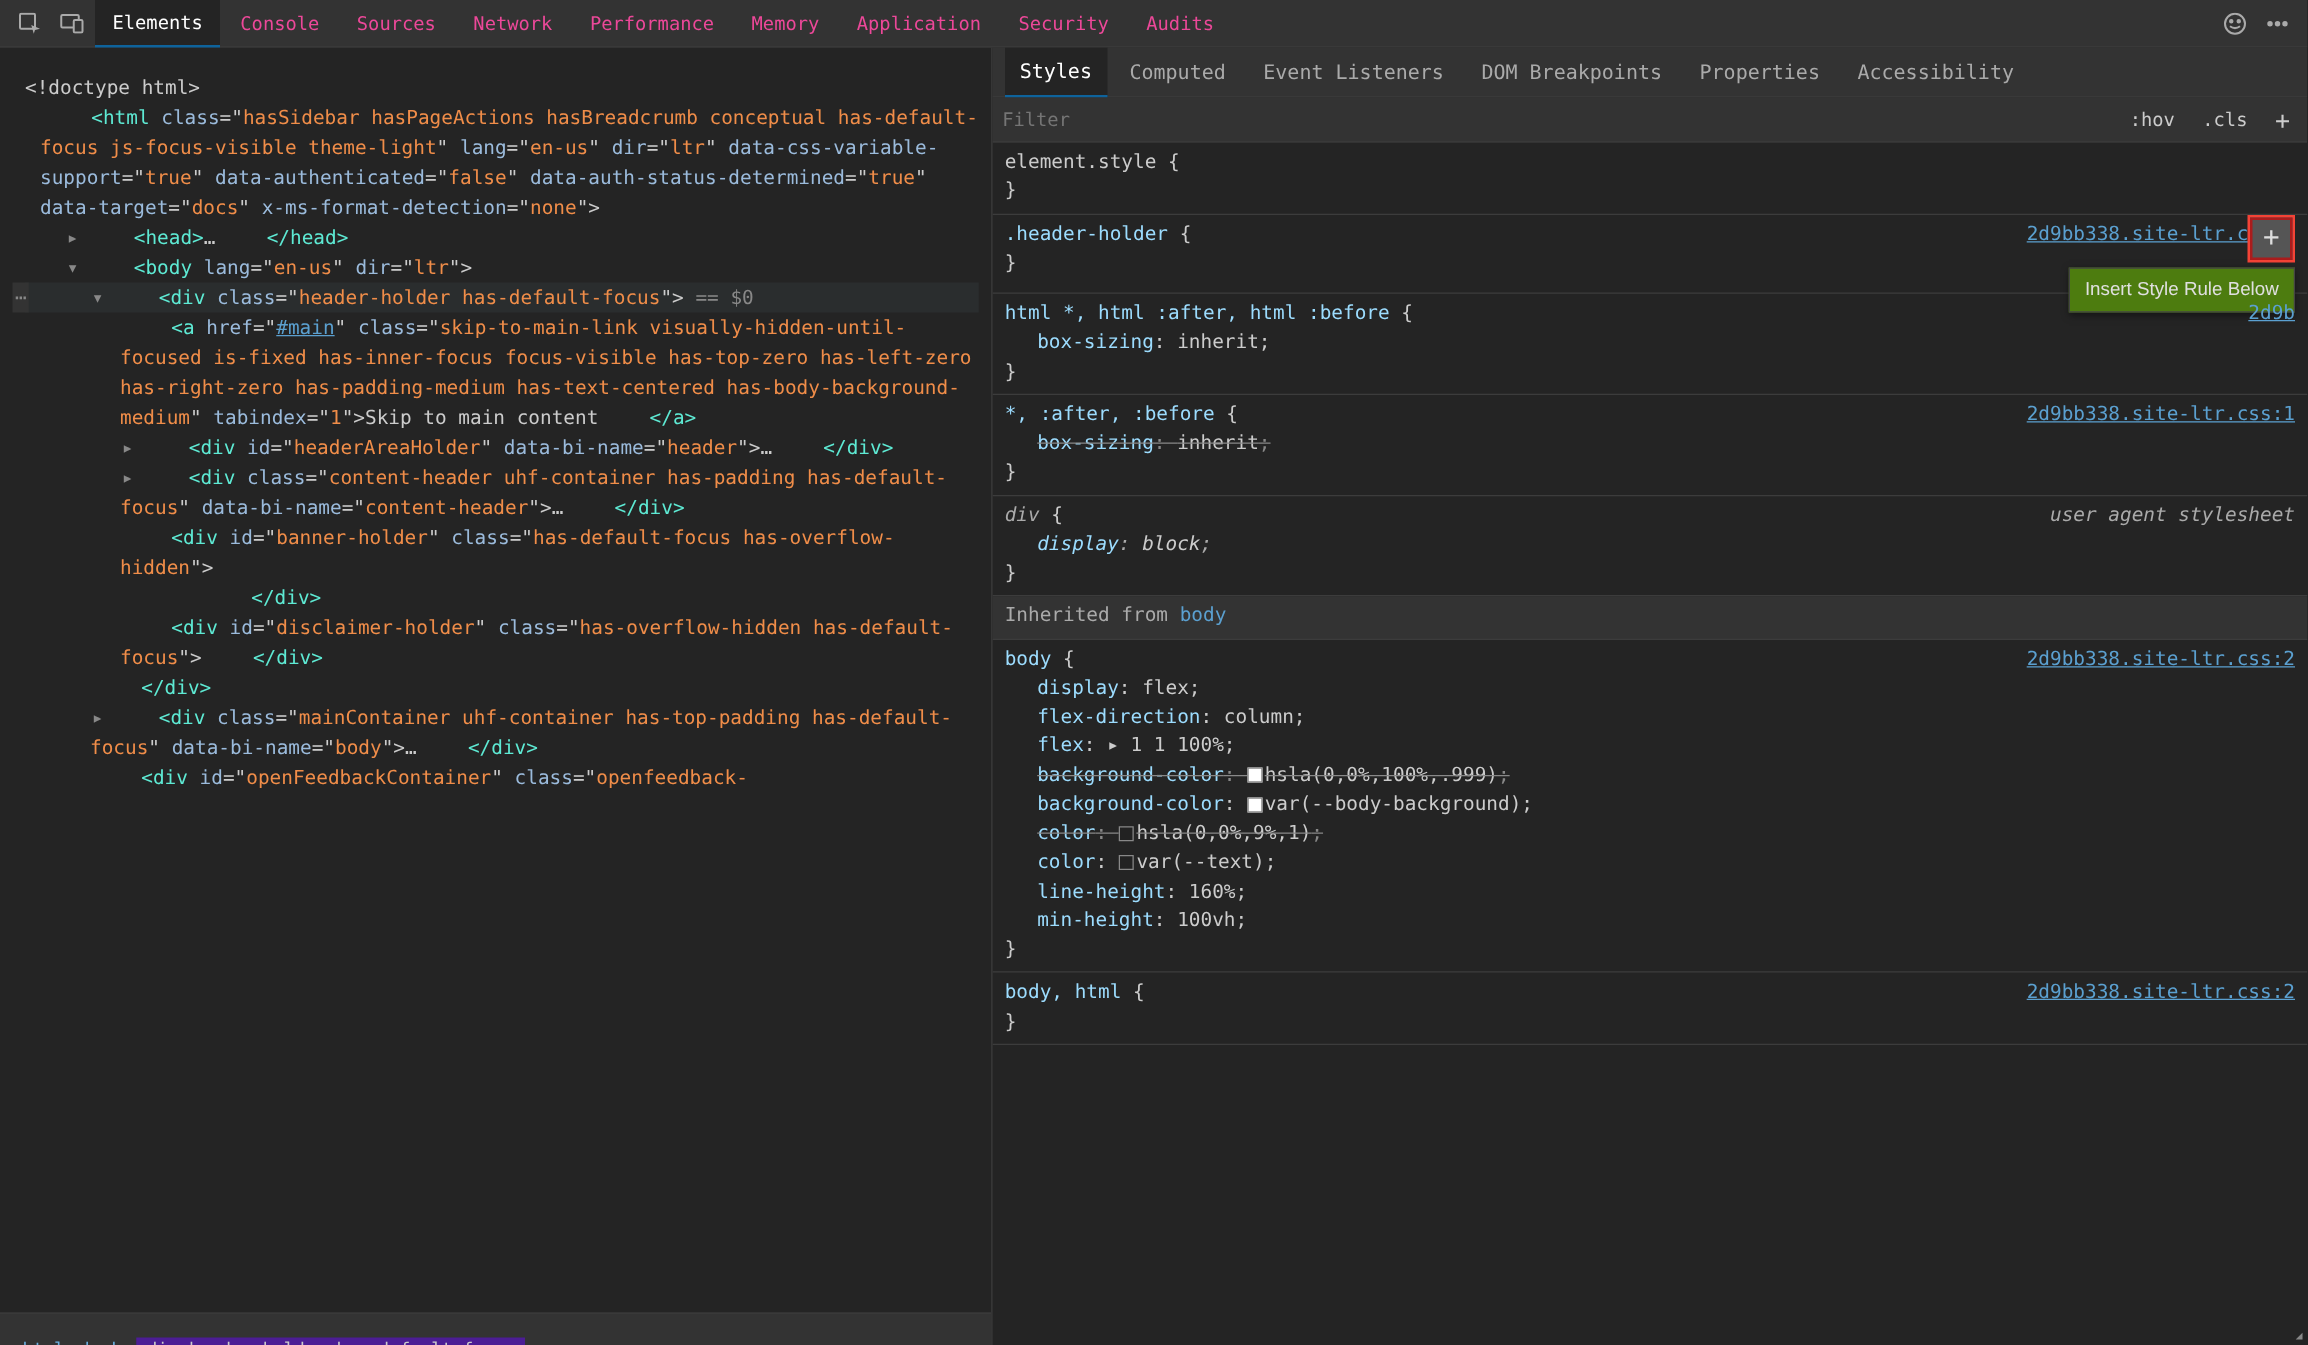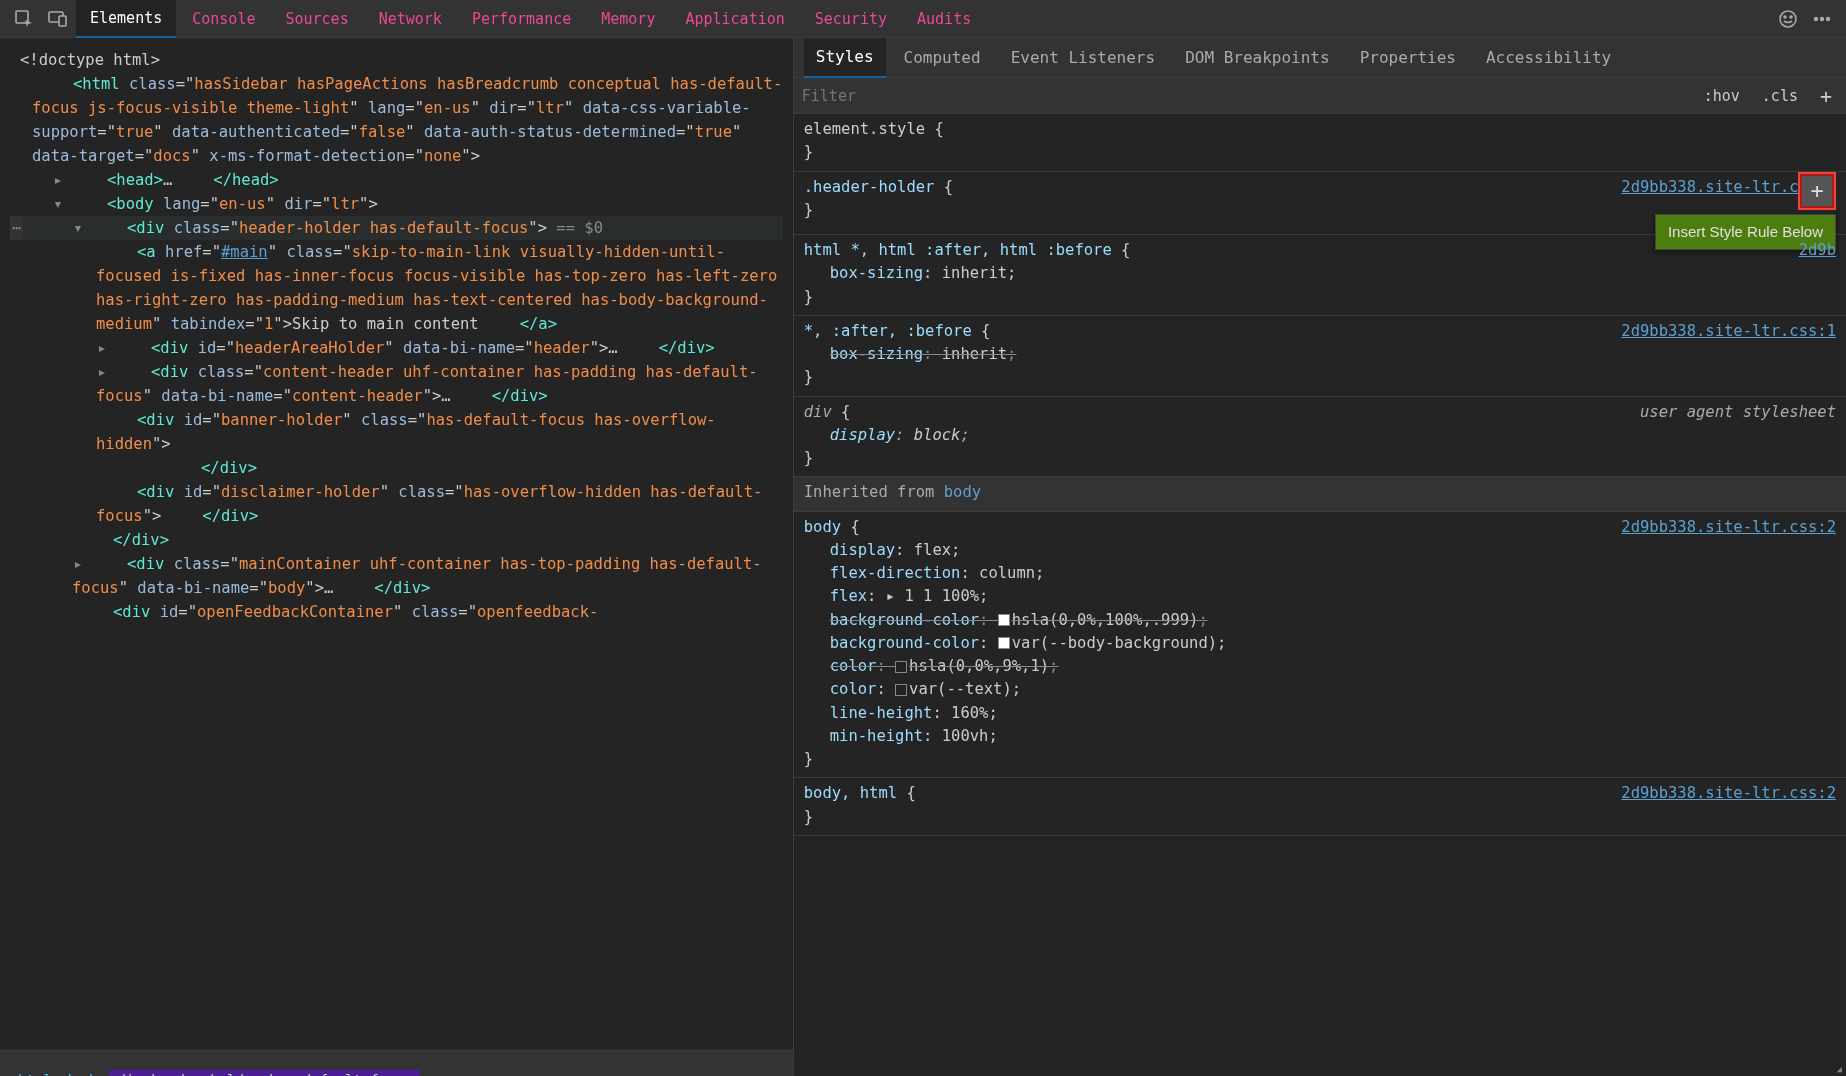--- a/index.html
+++ b/index.html
@@ -5,21 +5,21 @@
 * { box-sizing: border-box; margin: 0; padding: 0; }
 body { font-family: 'Segoe UI', Menlo, Consolas, monospace; background: #242424; color: #ccc; font-size: 14px; overflow: hidden; }
 .root { display: flex; flex-direction: column; height: 100vh; width: 100vw; }
 .tabbar { display: flex; align-items: center; height: 38px; background: #333; border-bottom: 1px solid #3c3c3c; padding: 0 8px; gap: 2px; }
 .tabbar .icon-btn { width: 32px; height: 32px; display: flex; align-items: center; justify-content: center; color: #aaa; cursor: pointer; }
 .tabbar .tab { padding: 9px 14px; color: #ec4899; cursor: pointer; font-size: 15px; }
 .tabbar .tab.active { color: #fff; background: #242424; border-bottom: 2px solid #0e639c; }
 .tabbar .spacer { flex: 1; }
 .main { display: flex; flex: 1; overflow: hidden; }
 .left { width: 43%; display: flex; flex-direction: column; border-right: 1px solid #3c3c3c; overflow: hidden; }
-.dom { flex: 1; overflow: auto; padding: 10px 10px; font-family: Menlo, Consolas, monospace; font-size: 15.5px; line-height: 1.55; }
+.dom { flex: 1; overflow: auto; padding: 20px 10px; font-family: Menlo, Consolas, monospace; font-size: 15.5px; line-height: 1.55; }
 .breadcrumb { height: 26px; background: #333; border-top: 1px solid #3c3c3c; display: flex; align-items: center; padding: 0 10px; font-size: 14px; color: #ccc; }
 .breadcrumb .crumb { padding: 2px 8px; color: #6cb2e4; cursor: pointer; margin-top: 33px; }
 .breadcrumb .crumb.last { background: #4c1d95; color: #ccc; }
 .right { flex: 1; display: flex; flex-direction: column; overflow: hidden; }
 .subtabs { display: flex; align-items: center; height: 40px; background: #333; border-bottom: 1px solid #3c3c3c; padding: 0 10px; gap: 6px; }
 .subtabs .stab { padding: 10px 12px; color: #aaa; cursor: pointer; font-size: 16px; }
 .subtabs .stab.active { color: #fff; background: #242424; border-bottom: 2px solid #0e639c; }
 .filterbar { display: flex; align-items: center; height: 36px; background: #333; border-bottom: 1px solid #3c3c3c; padding: 0 8px; gap: 10px; font-family: Menlo, Consolas, monospace; }
 .filterbar input { flex: 1; background: transparent; border: none; color: #ccc; font-size: 15px; outline: none; font-family: inherit; }
 .filterbar .fbtn { color: #ccc; cursor: pointer; font-size: 15px; padding: 0 6px; }

